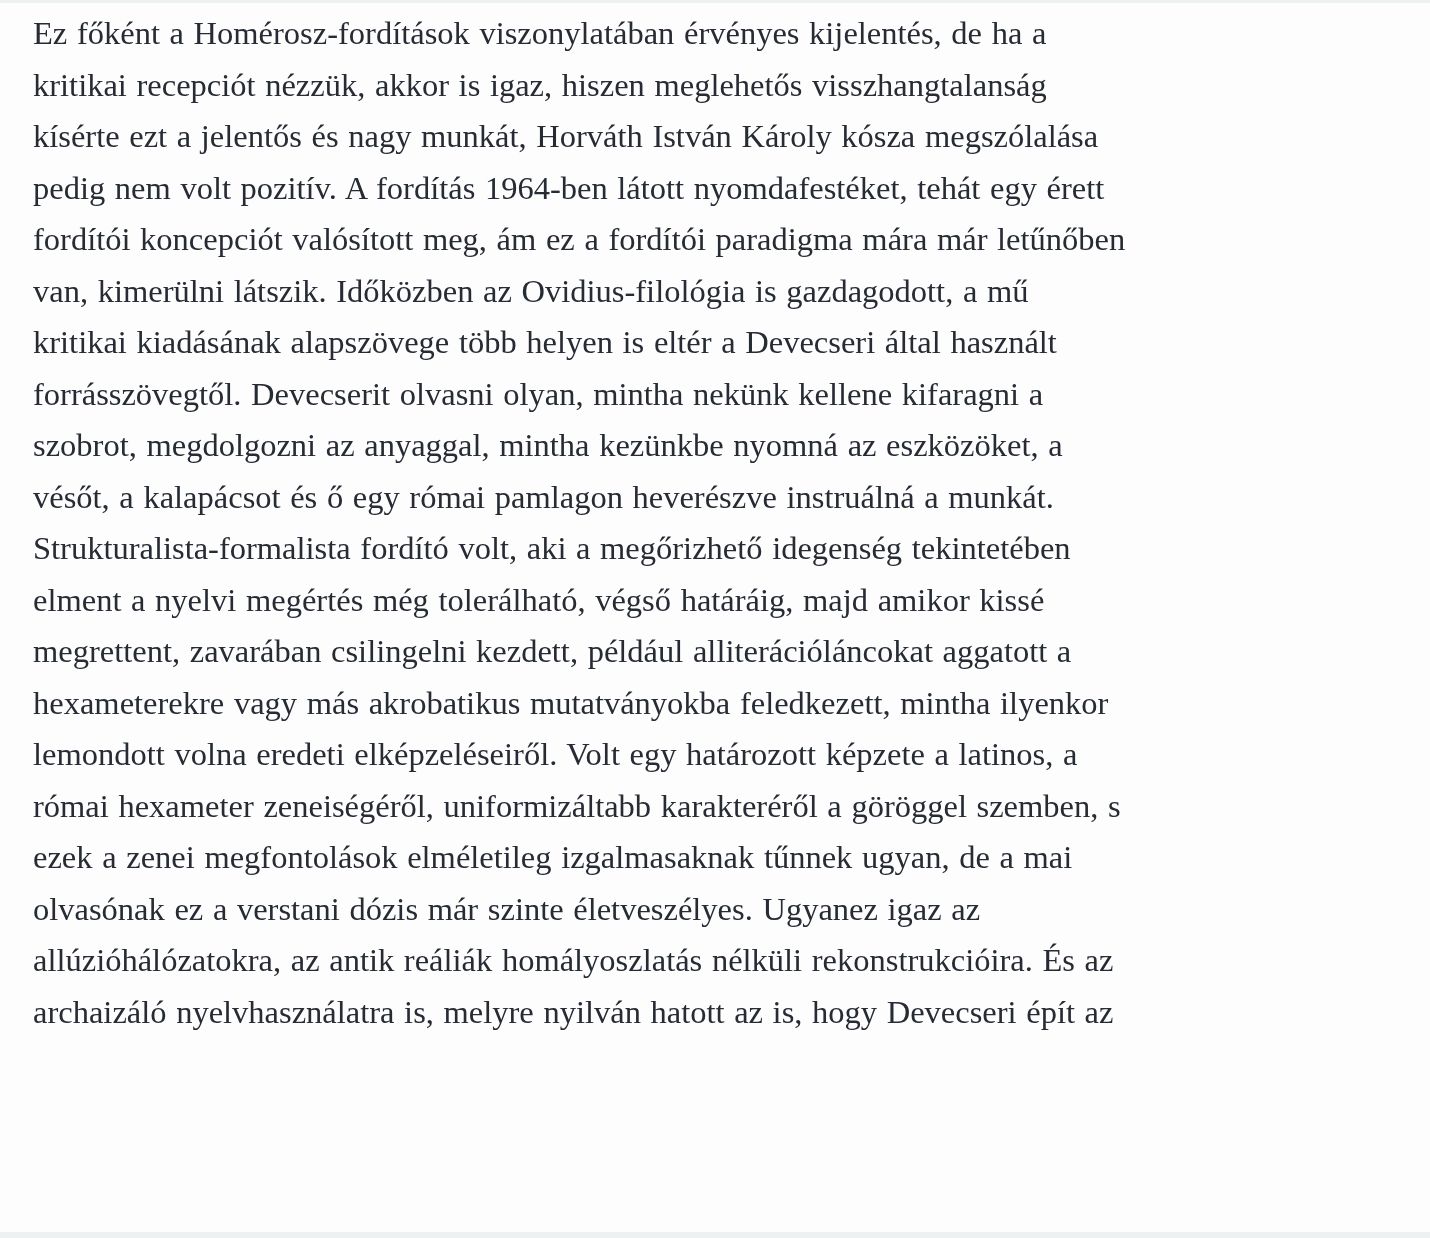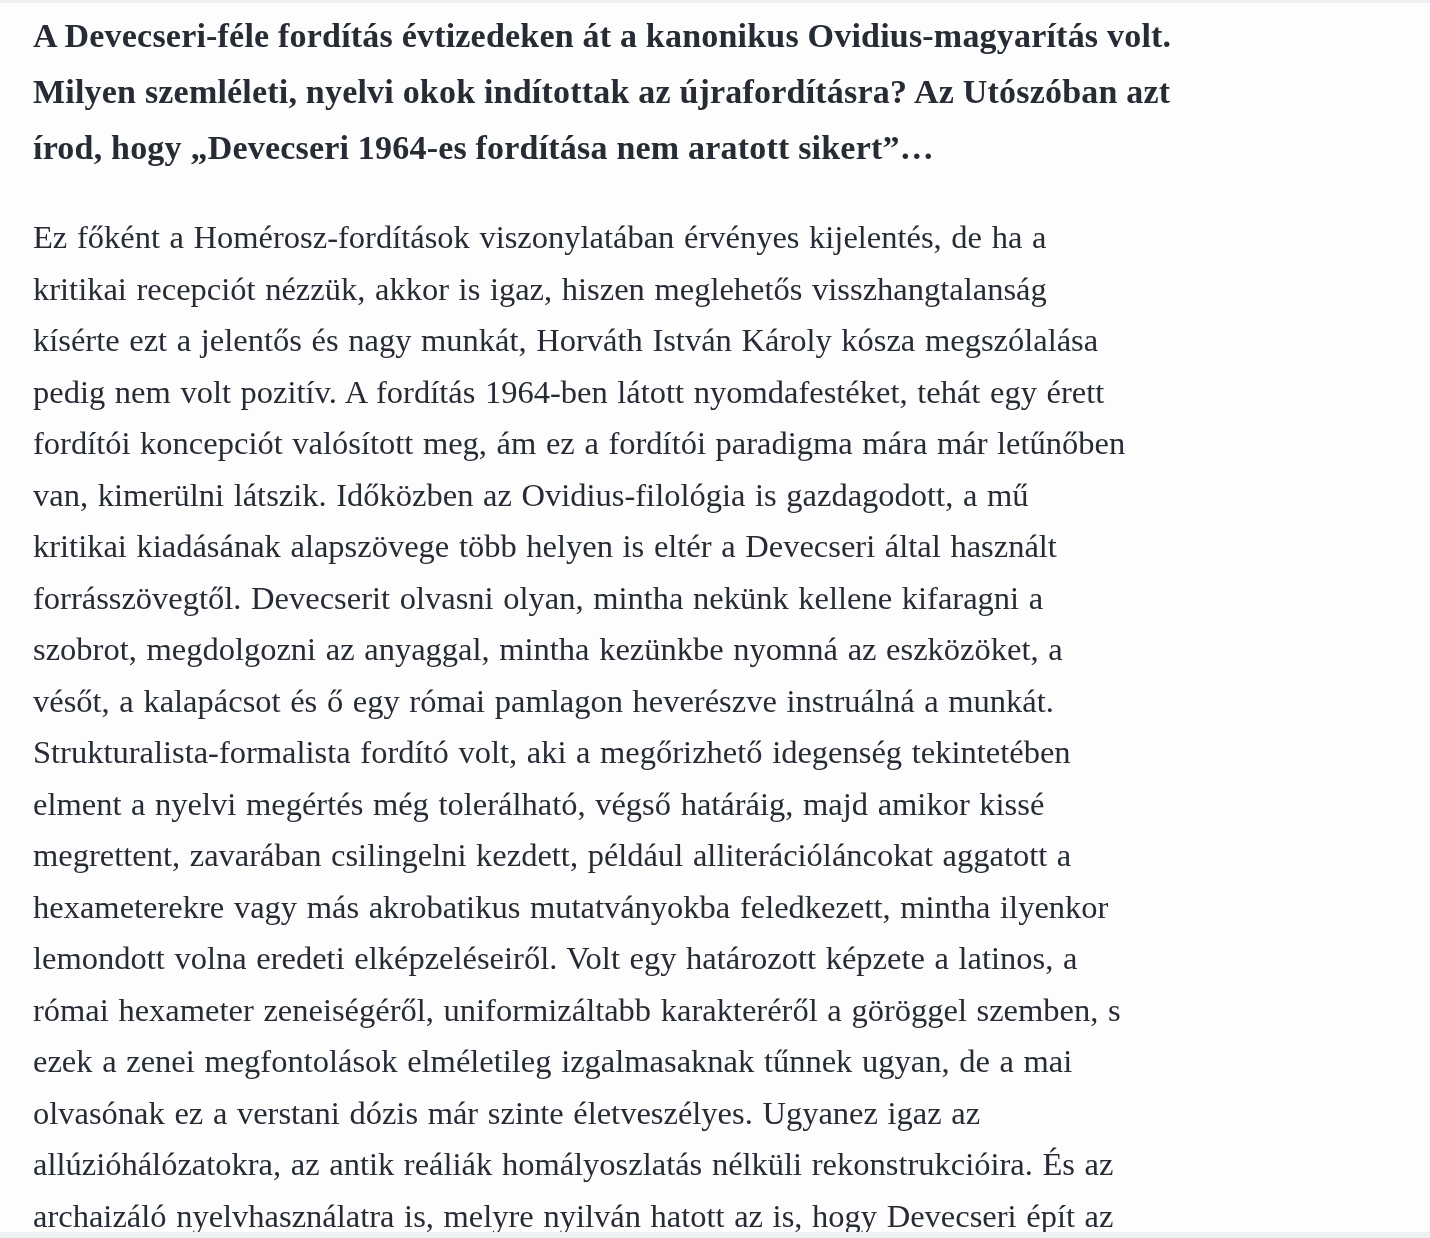--- a/index.html
+++ b/index.html
@@ -48,23 +48,20 @@
     white-space: pre-line;
     word-spacing: 1.5px;
   }
 </style>
 </head>
 <body style="--page-bg: #fdfdfd; --text-color: #262b34; --strip-color: #eef1f2;">
 
 <div class="edge-strip top"></div>
 
 <div class="page">
-  <p class="question">A Devecseri-féle fordítás évtizedeken át a kanonikus Ovidius-magyarítás volt.
-Milyen szemléleti, nyelvi okok indítottak az újrafordításra? Az Utószóban azt
-írod, hogy „Devecseri 1964-es fordítása nem aratott sikert”…</p>
   <p class="answer">Ez főként a Homérosz-fordítások viszonylatában érvényes kijelentés, de ha a
 kritikai recepciót nézzük, akkor is igaz, hiszen meglehetős visszhangtalanság
 kísérte ezt a jelentős és nagy munkát, Horváth István Károly kósza megszólalása
 pedig nem volt pozitív. A fordítás 1964-ben látott nyomdafestéket, tehát egy érett
 fordítói koncepciót valósított meg, ám ez a fordítói paradigma mára már letűnőben
 van, kimerülni látszik. Időközben az Ovidius-filológia is gazdagodott, a mű
 kritikai kiadásának alapszövege több helyen is eltér a Devecseri által használt
 forrásszövegtől. Devecserit olvasni olyan, mintha nekünk kellene kifaragni a
 szobrot, megdolgozni az anyaggal, mintha kezünkbe nyomná az eszközöket, a
 vésőt, a kalapácsot és ő egy római pamlagon heverészve instruálná a munkát.

